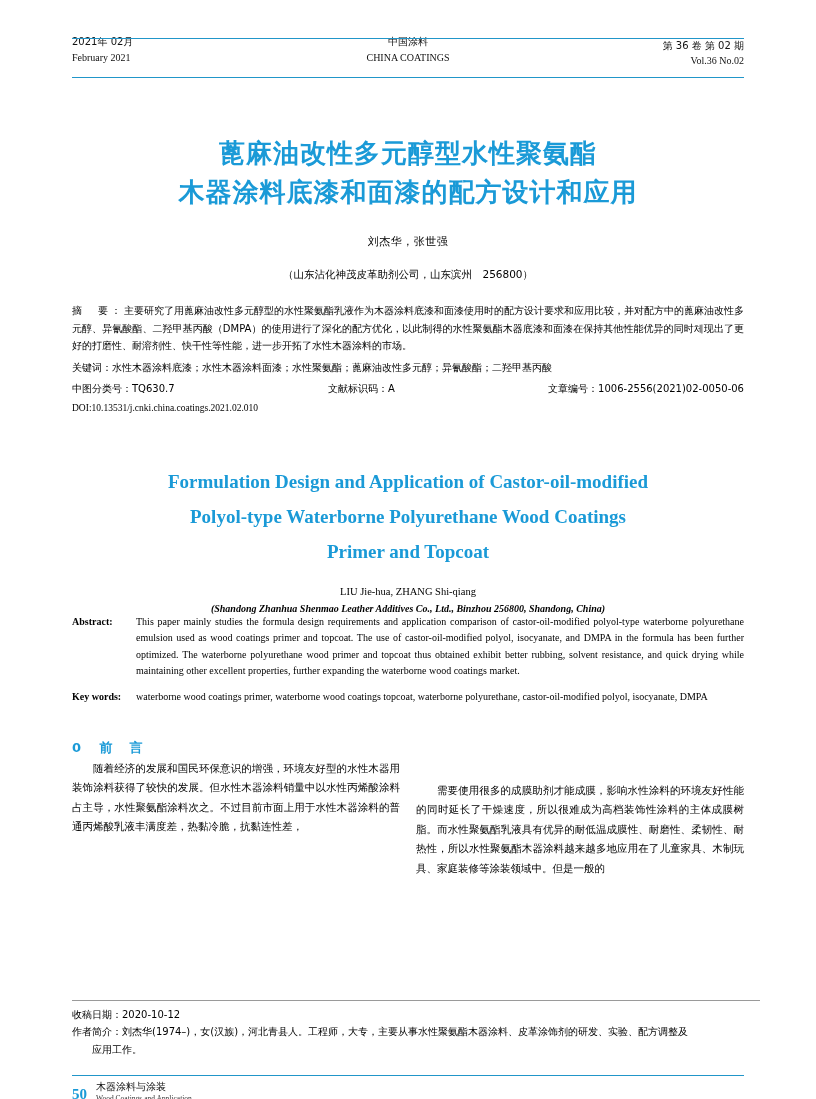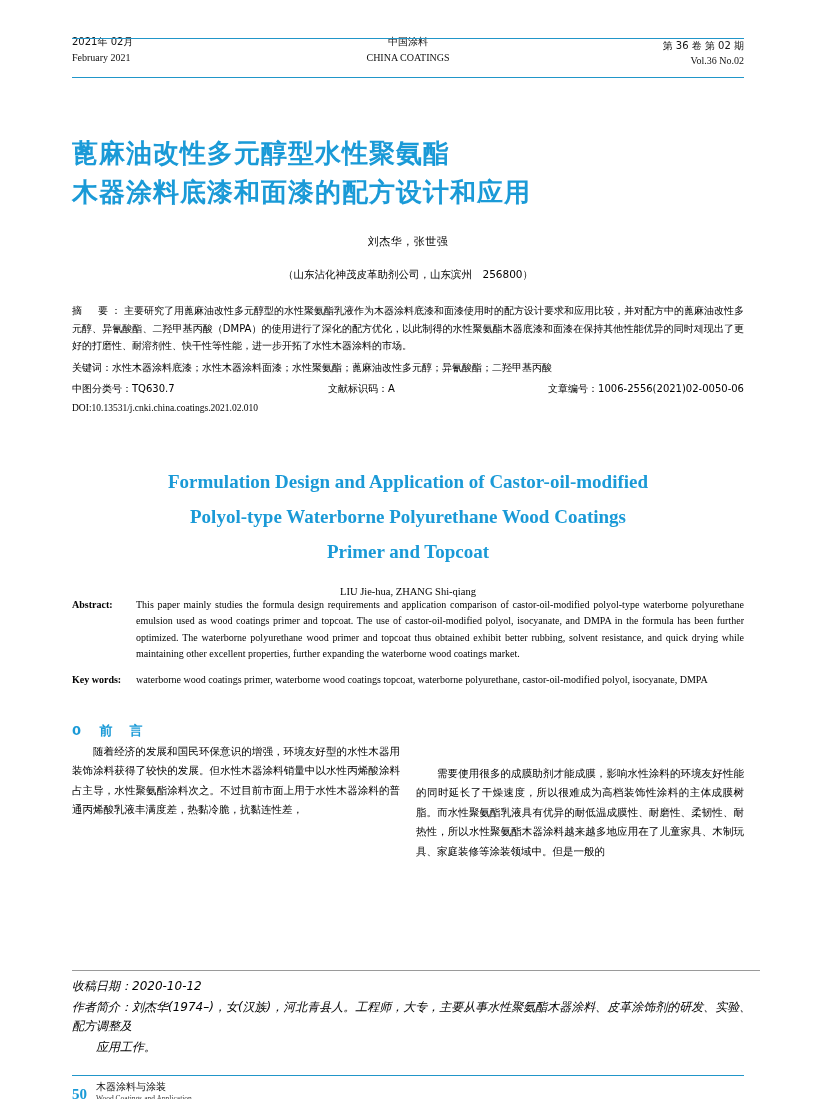--- a/index.html
+++ b/index.html
@@ -53,20 +53,21 @@
   }
   .runhead .left { text-align: left; width: 33%; }
   .runhead .center { text-align: center; width: 34%; align-items: center; }
   .runhead .right { text-align: right; width: 33%; align-items: flex-end; margin-top: 7px; }
   .runhead .cn { font-family: "DejaVu Sans", sans-serif; font-size: 10px; }
   .runhead .en { font-family: "Liberation Serif", serif; font-size: 10px; }
 
   
   .title-cn {
     margin-top: 56px;
+    text-align: center;
     color: #1a9ad7;
     font-family: "DejaVu Sans", sans-serif;
     font-weight: bold;
     font-size: 26px;
     line-height: 1.5;
     letter-spacing: 1px;
   }
   .authors-cn {
     margin-top: 22px;
     text-align: center;
@@ -182,23 +183,22 @@
   .twocol .col p { margin: 0; text-indent: 2em; }
   .col-left-pad { padding-top: 22px; }
 
   
   .footnotes {
     position: absolute;
     left: 72px;
     right: 56px;
     bottom: 78px;
     font-family: "DejaVu Sans", sans-serif;
-    font-size: 12px;
+    font-size: 10px;
     line-height: 1.65;
-    font-style: italic;
   }
   .footnotes .fn-rule {
     border-top: 1px solid #9a9a9a;
     margin-bottom: 6px;
   }
   .footnotes .fn-line { margin-bottom: 1px; }
   .footnotes .fn-indent { text-indent: 2em; }
 
   
   .footer {
@@ -288,20 +288,21 @@
     <div class="cn-doi">DOI:10.13531/j.cnki.china.coatings.2021.02.010</div>
   </div>
 
   <div class="title-en">
     <div>Formulation Design and Application of Castor-oil-modified</div>
     <div>Polyol-type Waterborne Polyurethane Wood Coatings</div>
     <div>Primer and Topcoat</div>
   </div>
 
   <div class="authors-en">LIU Jie-hua, ZHANG Shi-qiang</div>
+  <div class="affil-en">(Shandong Zhanhua Shenmao Leather Additives Co., Ltd., Binzhou 256800, Shandong, China)</div>
 
   <div class="en-block">
     <div class="en-row">
       <div class="lbl">Abstract:</div>
       <div class="body">This paper mainly studies the formula design requirements and application comparison of castor-oil-modified polyol-type waterborne polyurethane emulsion used as wood coatings primer and topcoat. The use of castor-oil-modified polyol, isocyanate, and DMPA in the formula has been further optimized. The waterborne polyurethane wood primer and topcoat thus obtained exhibit better rubbing, solvent resistance, and quick drying while maintaining other excellent properties, further expanding the waterborne wood coatings market.</div>
     </div>
     <div class="en-row">
       <div class="lbl">Key words:</div>
       <div class="body">waterborne wood coatings primer, waterborne wood coatings topcoat, waterborne polyurethane, castor-oil-modified polyol, isocyanate, DMPA</div>
     </div>

